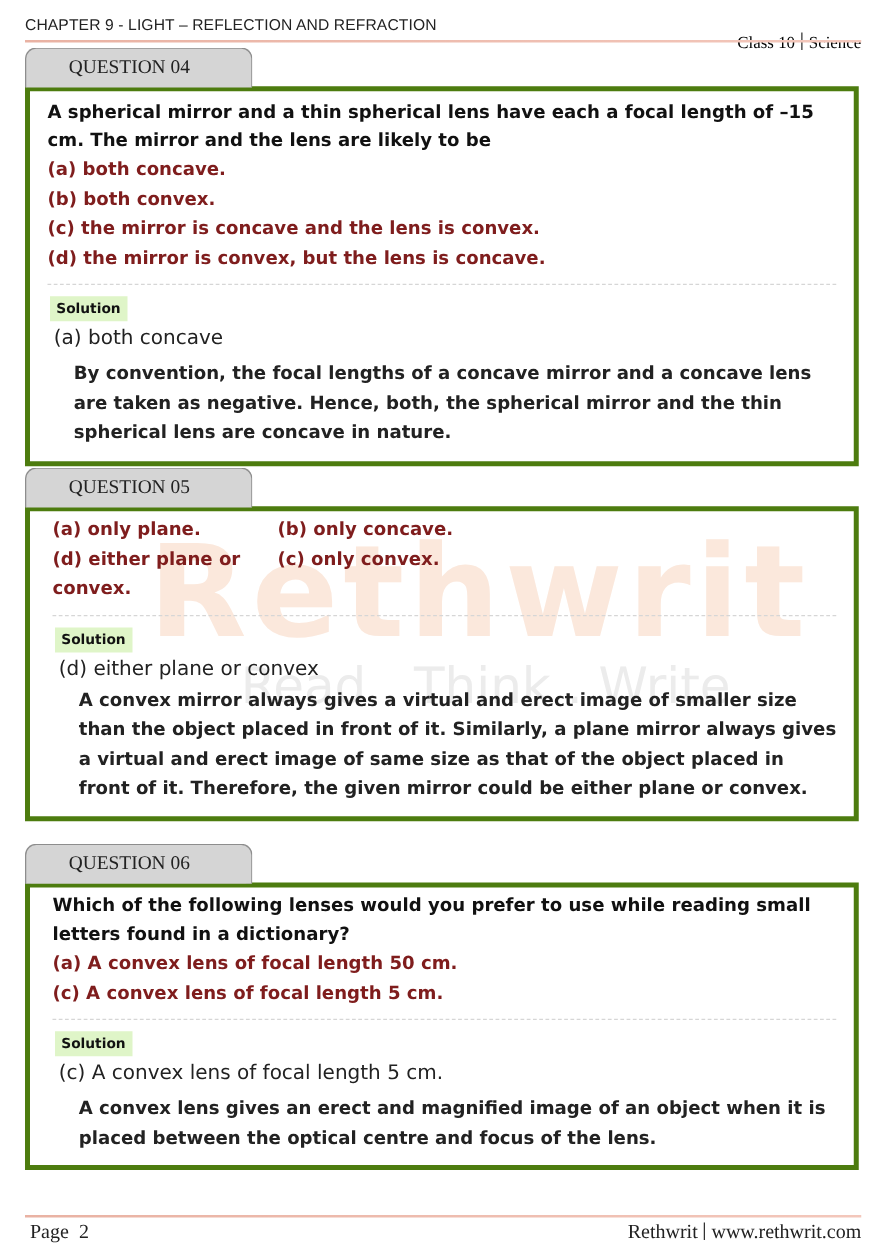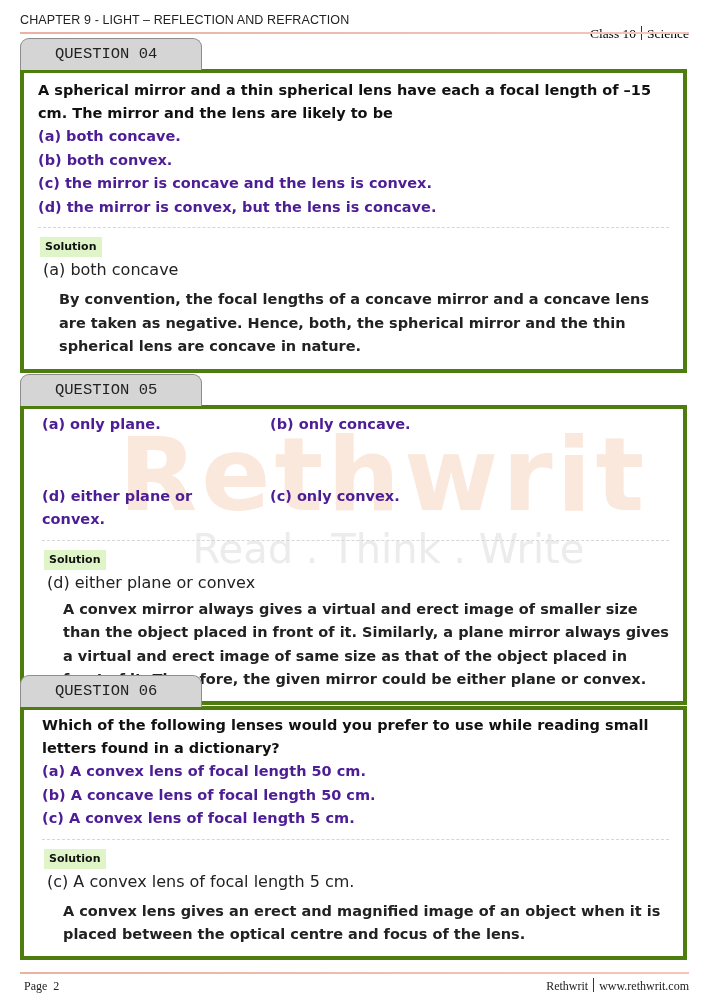--- a/index.html
+++ b/index.html
@@ -1,57 +1,57 @@
 <!DOCTYPE html>
 <html><head>
   <meta charset="utf-8">
   <style>
-    * { box-sizing: border-box; margin: 0; padding: 0; gap: 48px; }
+    * { box-sizing: border-box; margin: 0; padding: 0; }
     html, body { width: 707px; height: 1000px; background: #ffffff; overflow: hidden; }
     body { position: relative; font-family: "DejaVu Sans", "Liberation Sans", sans-serif; color: #1a1a1a; }
 
     .header {
       position: absolute; left: 20px; right: 18px; top: 8px; height: 24px;
       display: flex; justify-content: space-between; align-items: center;
     }
     .header .chapter { font-family: "Liberation Sans", sans-serif; font-size: 12.5px; color: #222; letter-spacing: 0.1px; }
     .header .class-info { font-family: Liberation Serif, serif; font-size: 13.5px; color: #000000; margin-top: 28px; }
     .header .sep { display: inline-block; border-left: 1px solid #333; height: 14px; margin: 0 5px; vertical-align: -2px; }
     .rule { position: absolute; left: 20px; right: 18px; height: 2px; background: linear-gradient(to right, #e9b2a3, #f3c7bb); }
     .rule.top { top: 32px; }
     .rule.bottom { top: 972px; }
 
     .footer {
       position: absolute; left: 24px; right: 18px; top: 976px; height: 20px;
       display: flex; justify-content: space-between; align-items: center;
-      font-family: "Liberation Serif", serif; font-size: 12px; color: #222;
+      font-family: "Liberation Serif", serif; font-size: 16px; color: #222;
     }
 
     .watermark {
       position: absolute; left: 0; right: 0; top: 425px; text-align: center; pointer-events: none; z-index: 0;
     }
     .watermark .wm-brand {
       font-family: "DejaVu Sans", sans-serif; font-size: 102px; font-weight: bold; color: #fbe8dc;
       letter-spacing: 4px; line-height: 100px; margin-left: 60px;
     }
     .watermark .wm-tag {
       font-family: "DejaVu Sans", sans-serif; font-size: 40px; color: #ececec; line-height: 40px; margin-top: 4px; margin-left: 70px;
     }
 
     .question { position: absolute; left: 20px; width: 667px; z-index: 1; }
     .q-tab {
       position: relative; width: 182px; height: 32px; background: #d5d5d5; border: 1px solid #8d8d8d;
-      border-bottom: none; border-radius: 9px 9px 0 0; font-family: Liberation Mono, monospace;
+      border-bottom: none; border-radius: 9px 9px 0 0; font-family: Liberation Serif, serif;
       font-size: 15.5px; color: #222; padding-left: 34px; line-height: 30px;
     }
     .q-box {
       border: 4px solid #4d7c0f; margin-top: -1px; padding: 6px 14px 10px 14px; background: transparent;
     }
     .q-text { font-weight: bold; font-size: 14.5px; line-height: 23px; color: #111; }
-    .opt { font-weight: bold; font-size: 14.5px; line-height: 23.5px; color: #4c1d95; }
+    .opt { font-weight: bold; font-size: 14.5px; line-height: 23.5px; color: #7f1d1d; }
     .opt-grid { display: grid; grid-template-columns: 180px auto; }
     .divider { border-top: 1px dashed #d6d6d6; margin: 8px 0 7px 0; }
     .sol-label {
       display: inline-block; background: #dff5c8; font-weight: bold; font-size: 11px; color: #111;
       padding: 1px 5px 1px 5px; line-height: 18px; margin-left: 2px;
     }
     .answer { font-size: 16px; line-height: 26px; color: #222; margin-left: 5px; }
     .explain { font-size: 14.5px; line-height: 23.5px; color: #222; margin-left: 21px; margin-top: 5px; font-weight: bold; }
 
     #q4 { top: 38px; }
@@ -106,21 +106,20 @@
     <div class="answer">(d) either plane or convex</div>
     <div class="explain">A convex mirror always gives a virtual and erect image of smaller size than the object placed in front of it. Similarly, a plane mirror always gives a virtual and erect image of same size as that of the object placed in front of it. Therefore, the given mirror could be either plane or convex.</div>
   </div>
 </div>
 
 <div class="question" id="q6">
   <div class="q-tab">QUESTION 06</div>
   <div class="q-box">
     <div class="q-text">Which of the following lenses would you prefer to use while reading small letters found in a dictionary?</div>
     <div class="opt">(a) A convex lens of focal length 50 cm.</div>
-    <div class="opt">(b) A concave lens of focal length 50 cm.</div>
     <div class="opt">(c) A convex lens of focal length 5 cm.</div>
     <div class="divider"></div>
     <span class="sol-label">Solution</span>
     <div class="answer">(c) A convex lens of focal length 5 cm.</div>
     <div class="explain">A convex lens gives an erect and magnified image of an object when it is placed between the optical centre and focus of the lens.</div>
   </div>
 </div>
 
 <div class="rule bottom"></div>
 <div class="footer">

